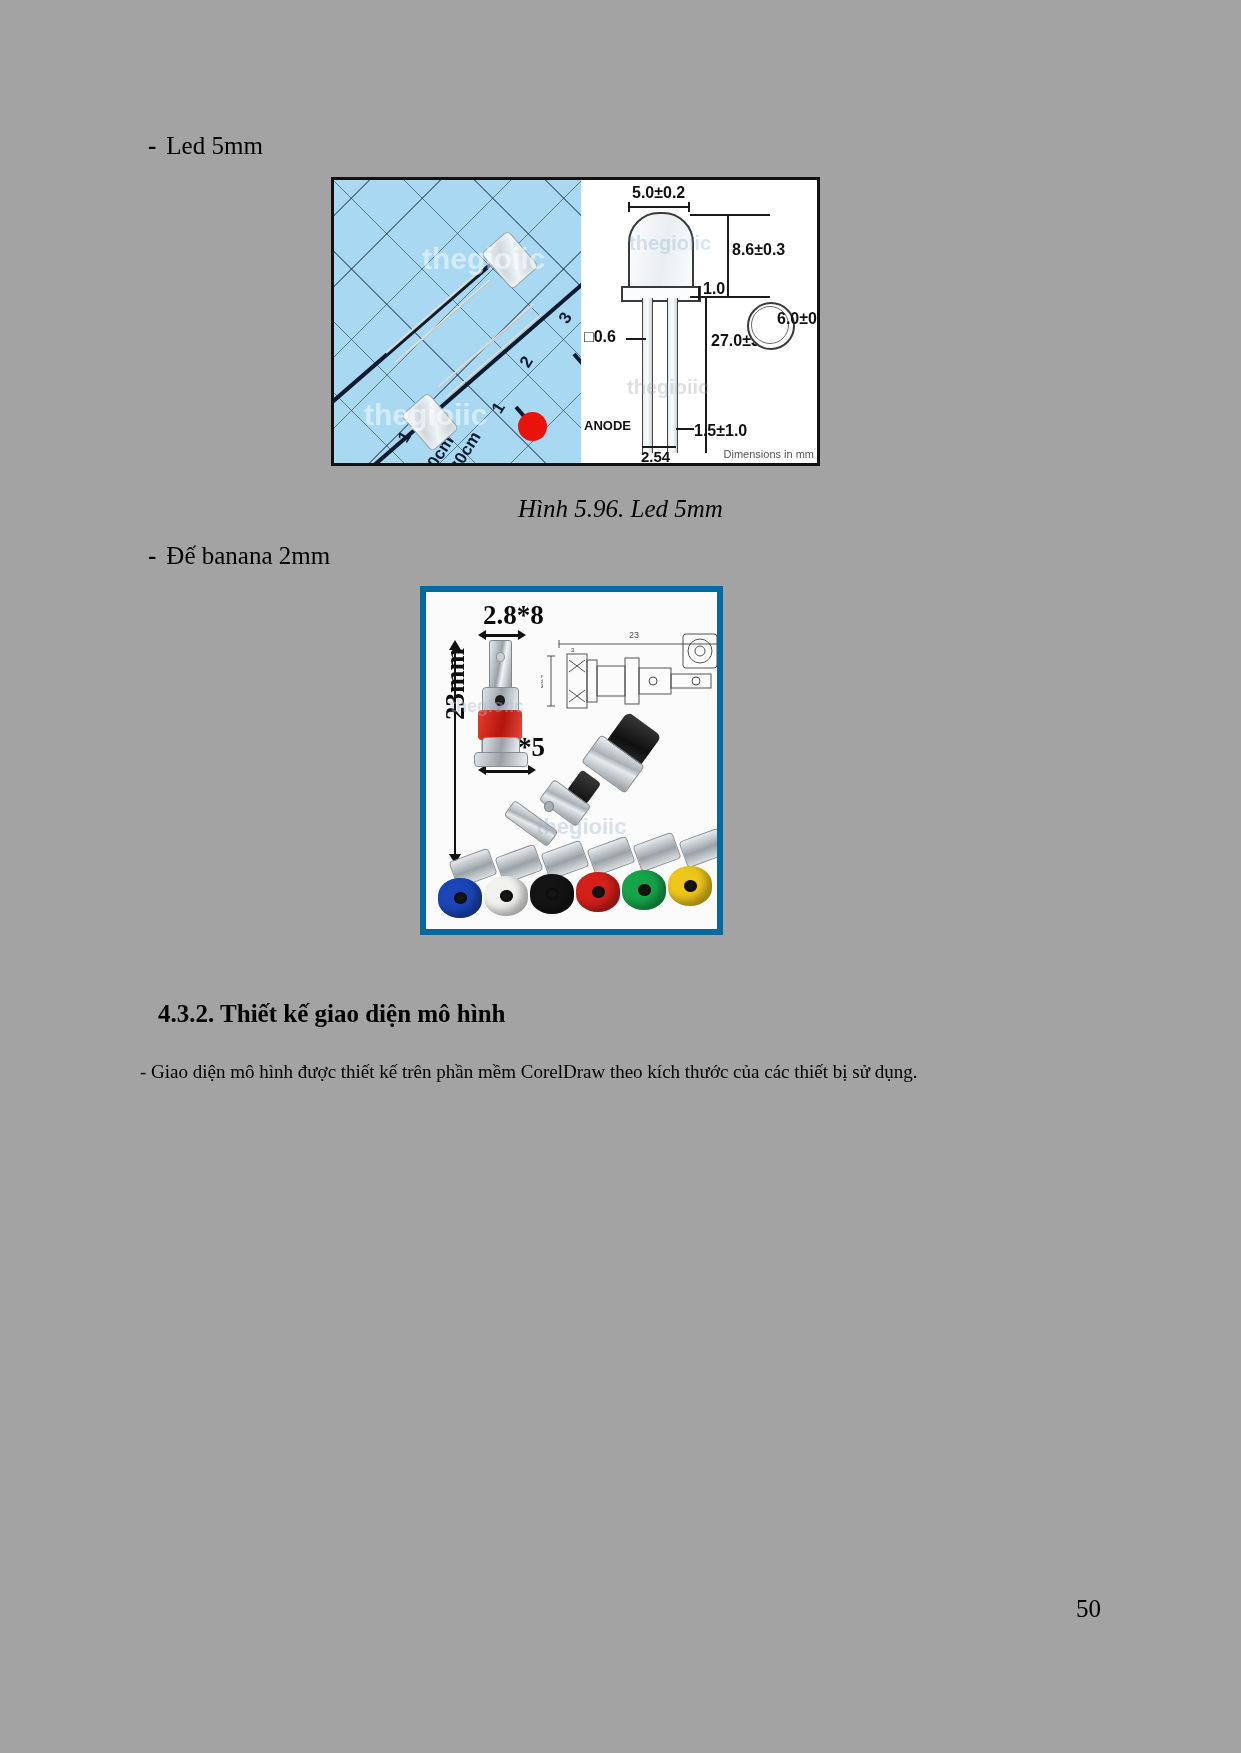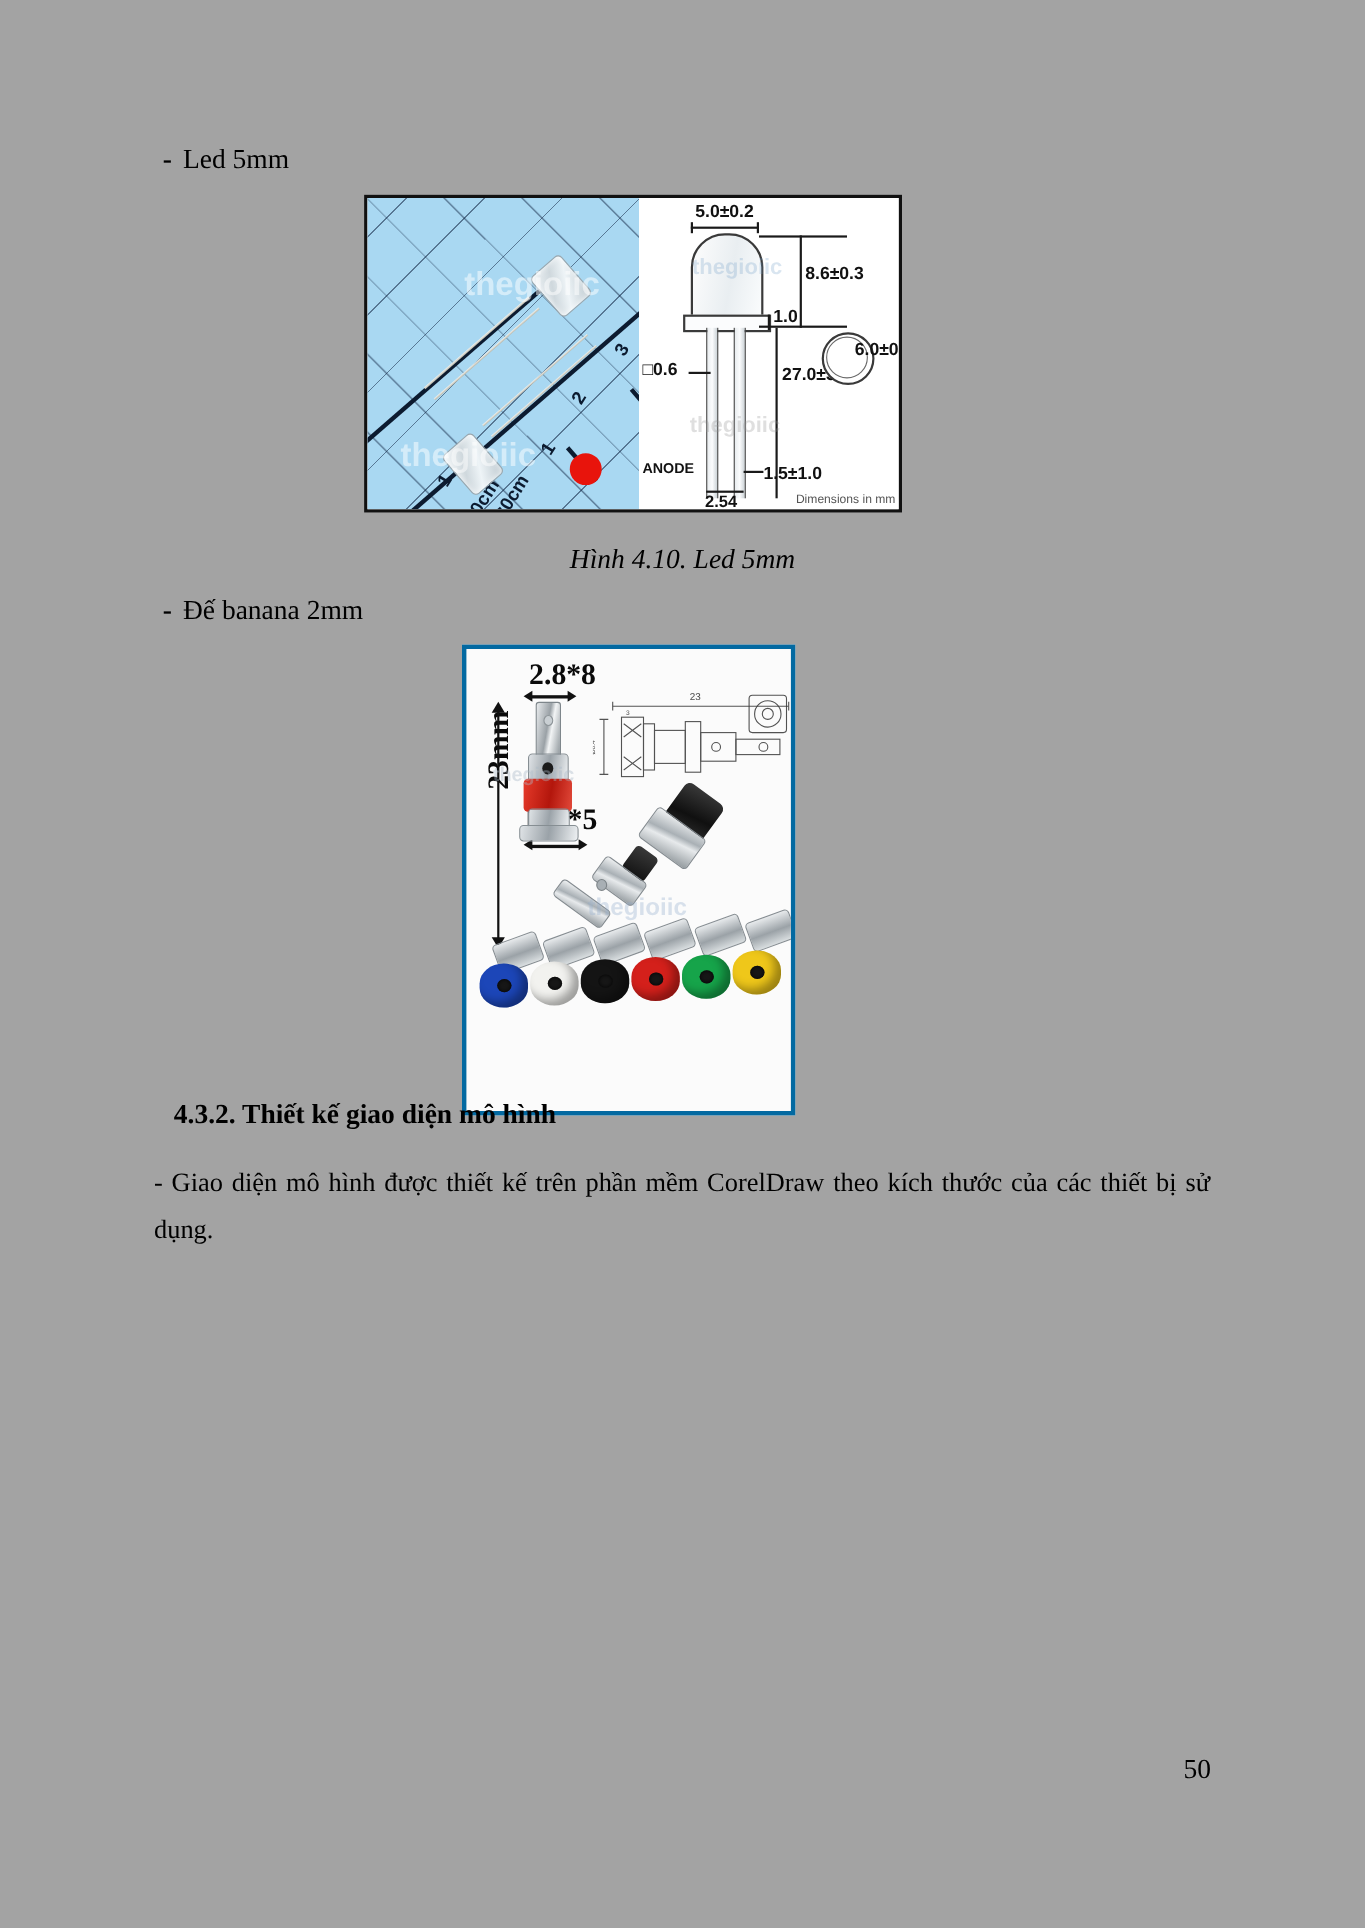--- a/index.html
+++ b/index.html
@@ -45,21 +45,21 @@
     position: absolute;
     left: 158px;
     font-weight: bold;
     font-size: 25px;
     white-space: nowrap;
   }
   .body-para {
     position: absolute;
     left: 140px;
     width: 960px;
-    font-size: 24px;
+    font-size: 19px;
     line-height: 1.75;
     text-align: justify;
     text-justify: inter-word;
   }
   .page-number {
     position: absolute;
     right: 140px;
     bottom: 130px;
     font-size: 25px;
   }
@@ -148,22 +148,22 @@
     white-space: nowrap;
   }
   .dim-line { position: absolute; background: #1a1a1a; }
 
   
   #fig-banana {
     position: absolute;
     left: 420px;
     top: 586px;
     width: 303px;
-    height: 428px;
-    border: 4px solid #0369a1;
+    height: 349px;
+    border: 6px solid #0369a1;
     box-sizing: border-box;
     background: #fbfbfb;
     overflow: hidden;
   }
   .ban-label {
     position: absolute;
     font-family: "Liberation Serif", serif;
     font-weight: bold;
     color: #0a0a0a;
     white-space: nowrap;
@@ -323,21 +323,21 @@
       <span class="drw-txt" style="left:60px; top:268px; font-size:15px;">2.54</span>
 
       <span class="drw-txt" style="right:3px; bottom:3px; font-size:11px; font-weight:normal; color:#555;">Dimensions in mm</span>
 
       <span class="wm" style="left:48px; top:52px; font-size:20px; color:rgba(120,160,200,.28);">thegioiic</span>
       <span class="wm" style="left:46px; top:196px; font-size:20px; color:rgba(150,150,150,.3);">thegioiic</span>
     </div>
   </div>
 
   <div class="caption" style="top:495px;">
-    <span class="caption-inner">Hình 4.10. Led 5mm</span>
+    <span class="caption-inner">Hình 5.96. Led 5mm</span>
   </div>
 
   <div class="bullet-line" style="left:148px; top:540px;">
     <span class="bullet-dash">-</span><span>Đế banana 2mm</span>
   </div>
 
   <div id="fig-banana">
 
     <span class="ban-label" style="left:57px; top:8px; font-size:27px;">2.8*8</span>
     <div class="ban-arrow-h" style="left:57px; top:42px; width:37px;"></div>

